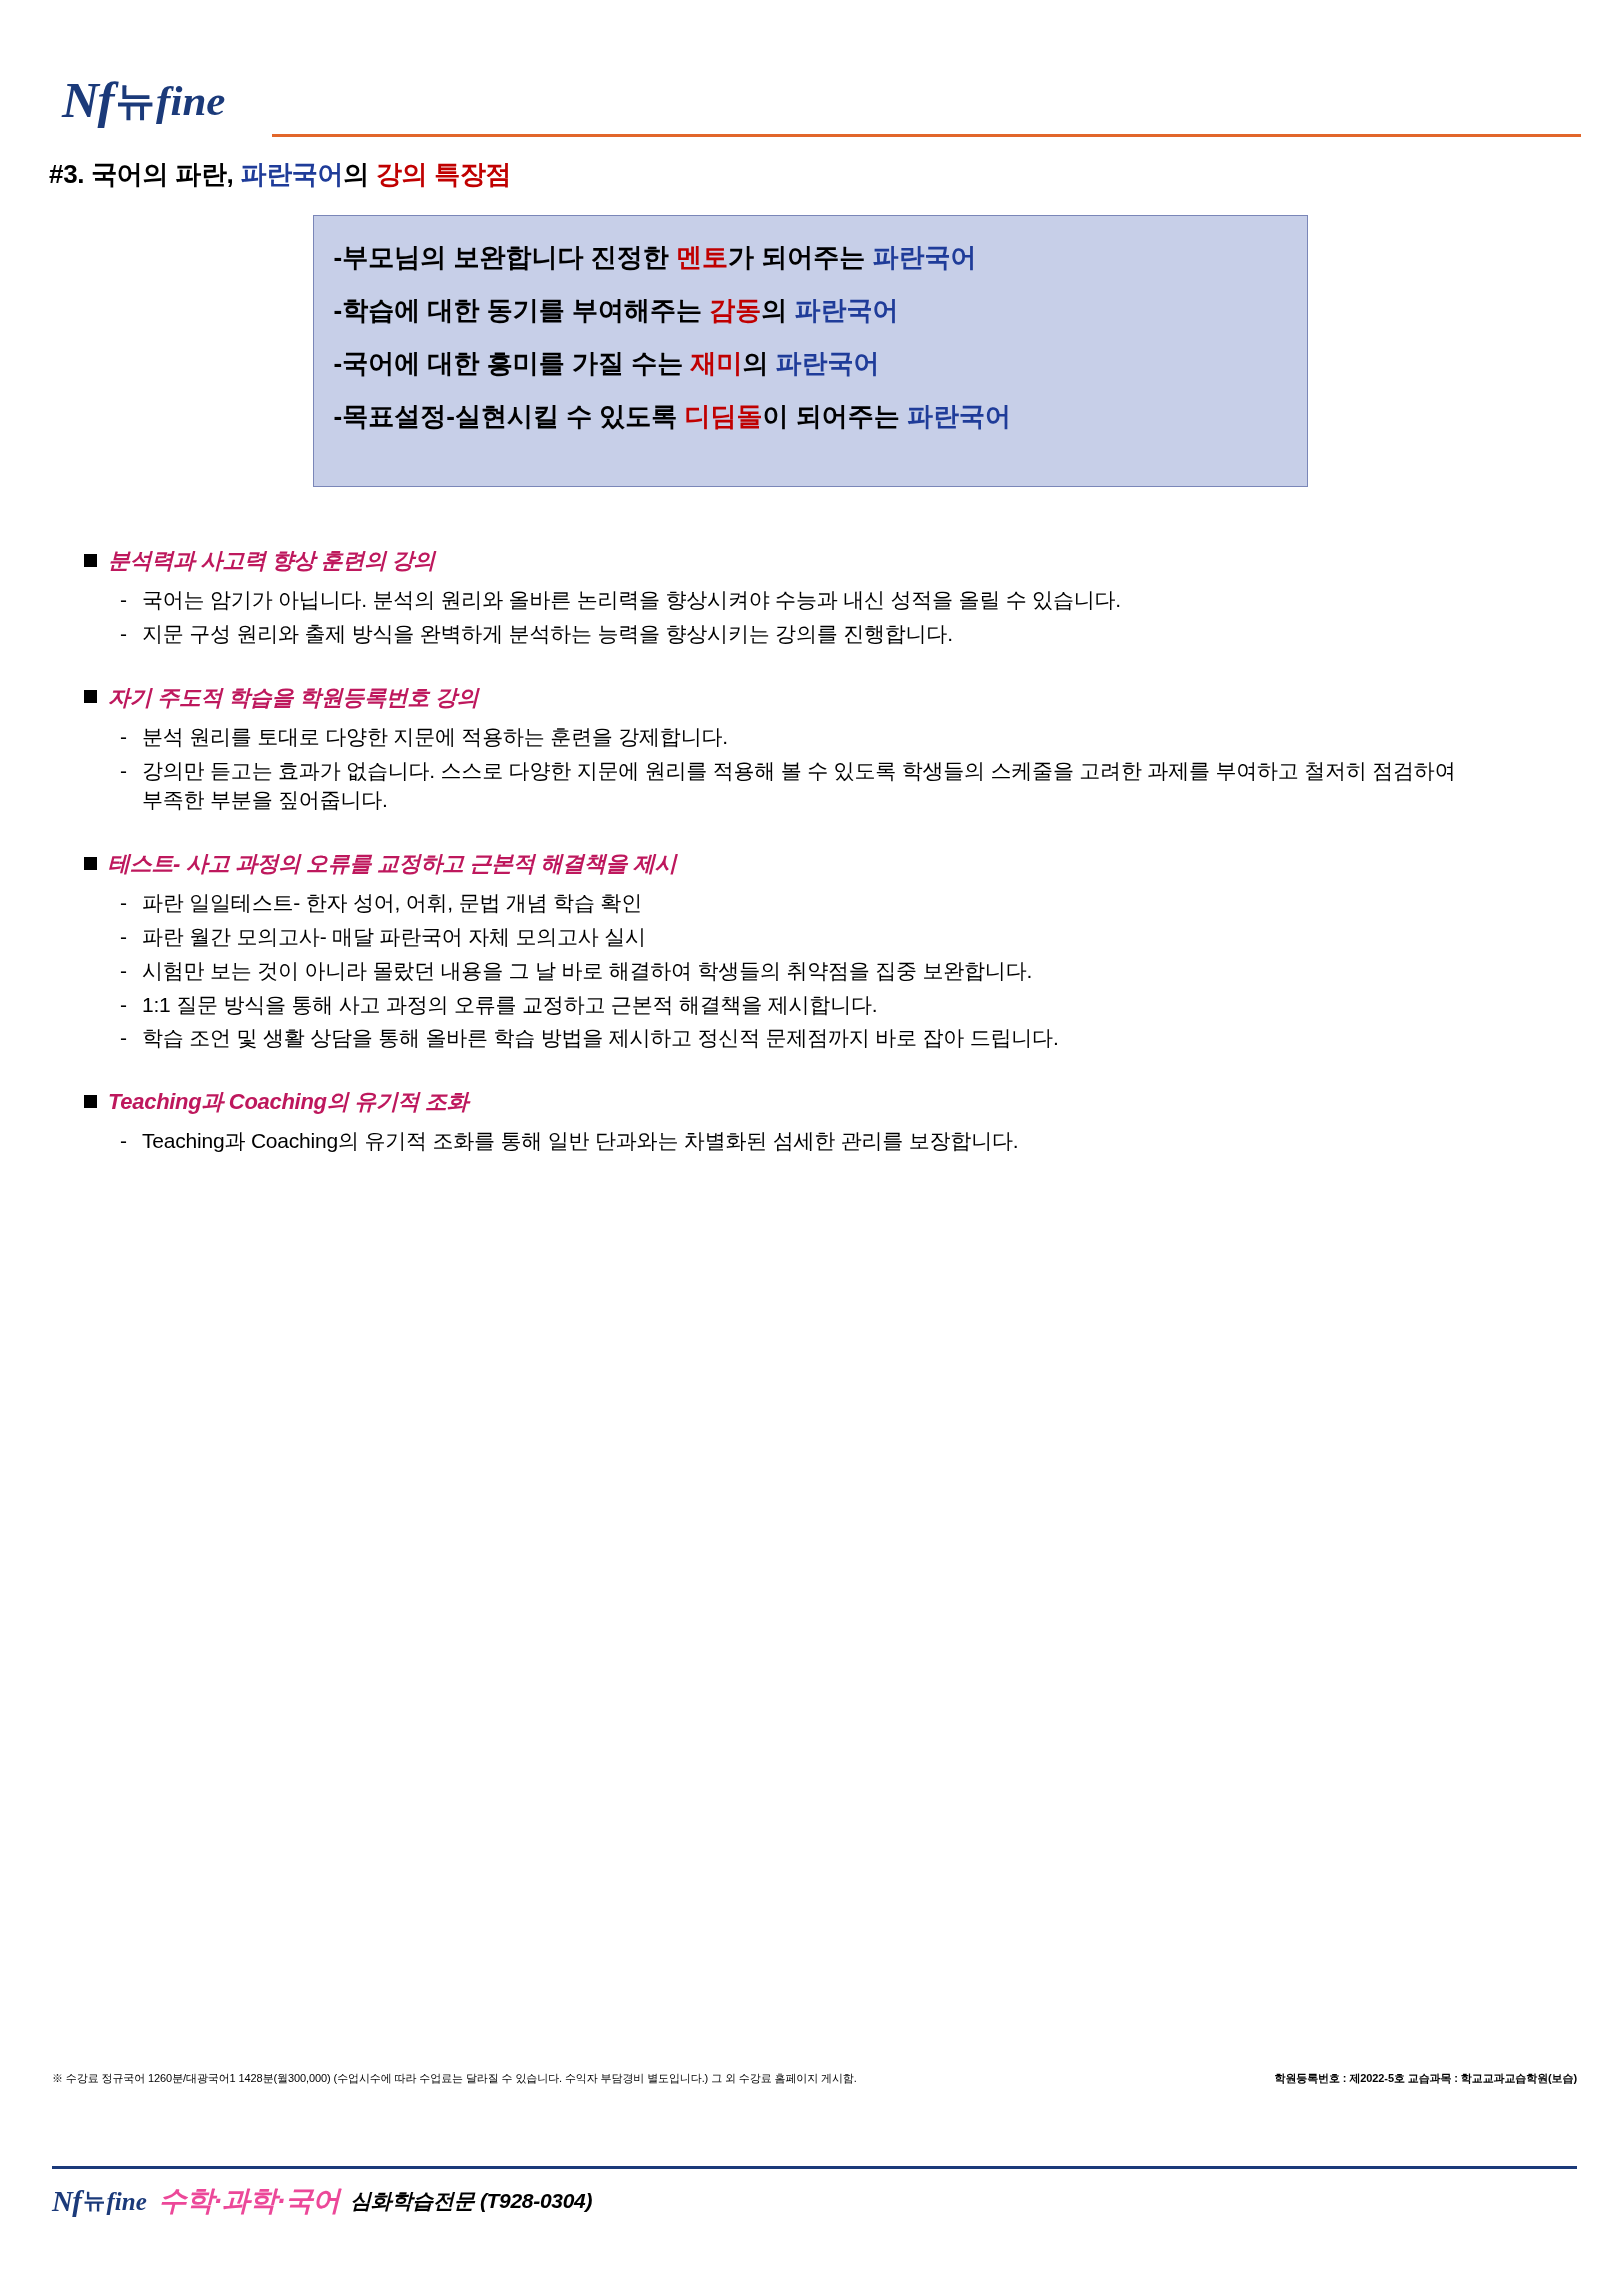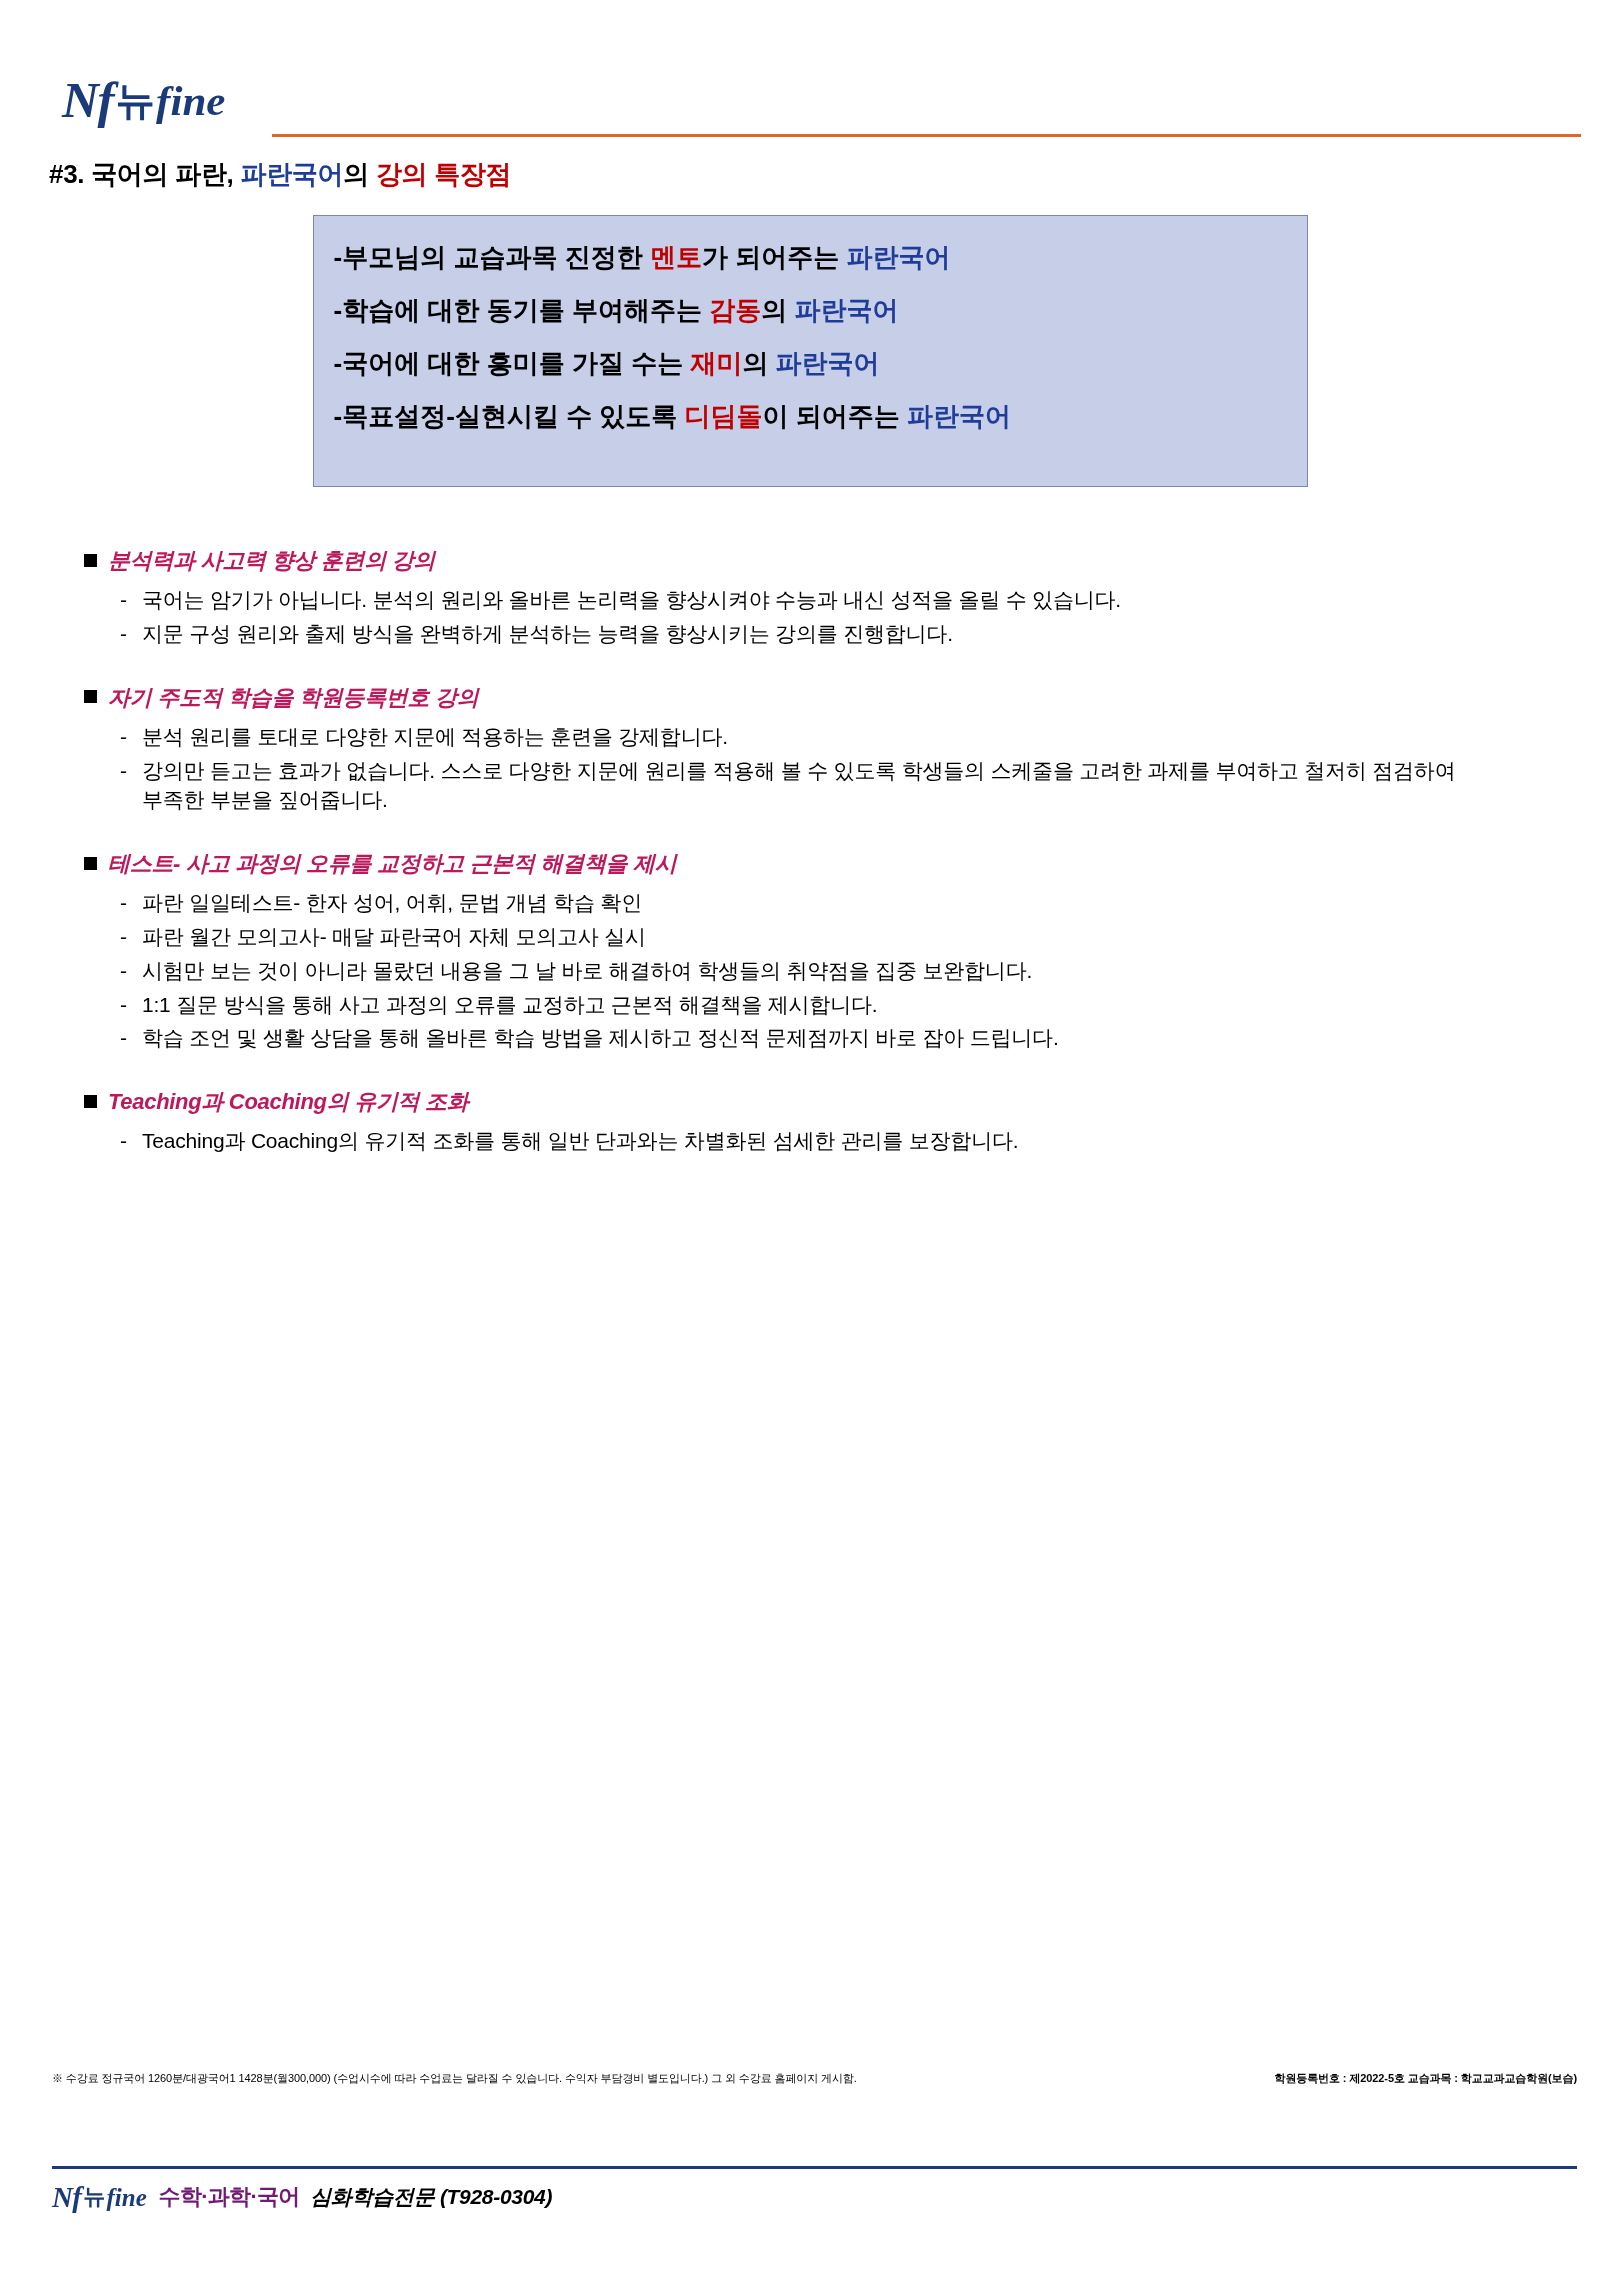--- a/index.html
+++ b/index.html
@@ -207,25 +207,26 @@
   .f-fine {
     font-family: "Liberation Serif", serif;
     font-style: italic;
     font-weight: bold;
     font-size: 25px;
     color: #1b3a7a;
     margin-left: 1.3px;
     line-height: 1;
   }
   .f-subjects {
-    font-size: 22px;
-    font-weight: bold;
-    color: #701a75;
+    font-size: 28px;
+    font-weight: bold;
+    color: #ec4899;
     margin-left: 11.8px;
     letter-spacing: -0.7px;
+    font-style: italic;
   }
   .f-tail {
     font-size: 21px;
     font-weight: bold;
     color: #000000;
     margin-left: 10.5px;
     letter-spacing: -0.3px;
     font-style: italic;
   }
 </style>
@@ -241,21 +242,21 @@
       <span class="logo-fine">fine</span>
     </div>
     <div class="header-rule"></div>
   </div>
 
   <div class="doc-title">
     <span class="t-black">#3. 국어의 파란, </span><span class="t-blue">파란국어</span><span class="t-black">의 </span><span class="t-red">강의 특장점</span>
   </div>
 
   <div class="callout">
-      <div class="callout-line"><span class="c-black">-부모님의 교습과목 진정한 </span><span class="c-red">멘토</span><span class="c-black">가 되어주는 </span><span class="c-blue">파란국어</span></div>
+      <div class="callout-line"><span class="c-black">-부모님의 보완합니다 진정한 </span><span class="c-red">멘토</span><span class="c-black">가 되어주는 </span><span class="c-blue">파란국어</span></div>
       <div class="callout-line"><span class="c-black">-학습에 대한 동기를 부여해주는 </span><span class="c-red">감동</span><span class="c-black">의 </span><span class="c-blue">파란국어</span></div>
       <div class="callout-line"><span class="c-black">-국어에 대한 흥미를 가질 수는 </span><span class="c-red">재미</span><span class="c-black">의 </span><span class="c-blue">파란국어</span></div>
       <div class="callout-line"><span class="c-black">-목표설정-실현시킬 수 있도록 </span><span class="c-red">디딤돌</span><span class="c-black">이 되어주는 </span><span class="c-blue">파란국어</span></div>
     </div>
 
   <div class="body">
       <div class="section">
         <div class="sec-head">
           <span class="sq"></span>
           <span>분석력과 사고력 향상 훈련의 강의</span>

